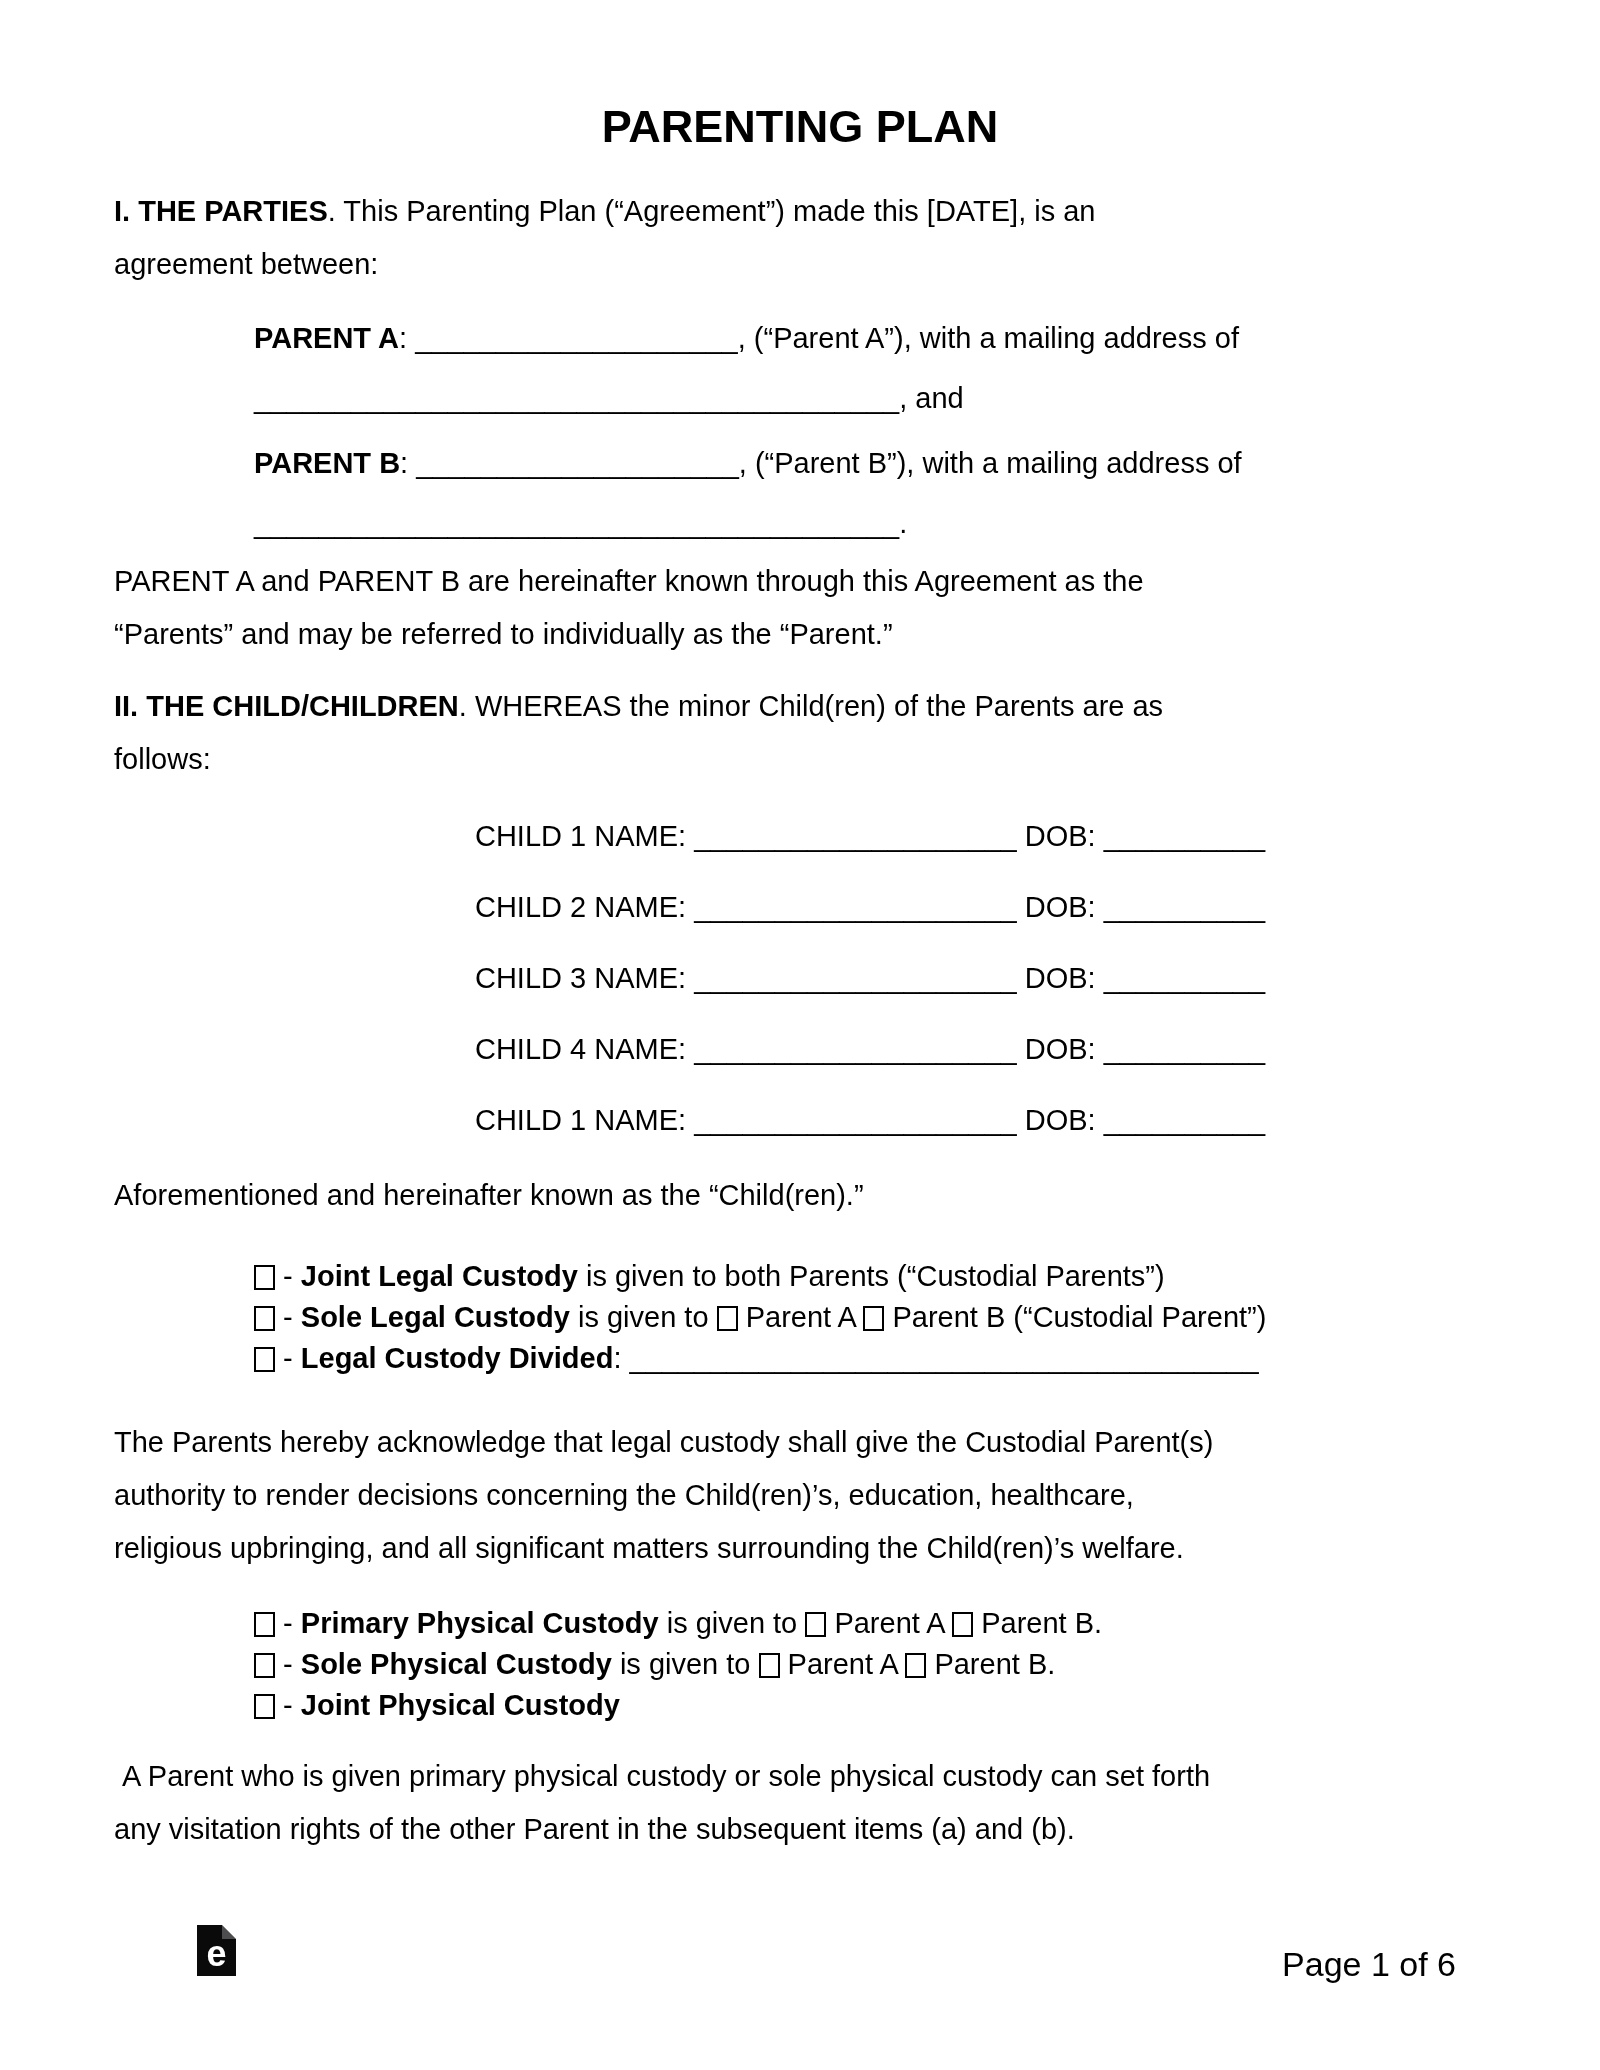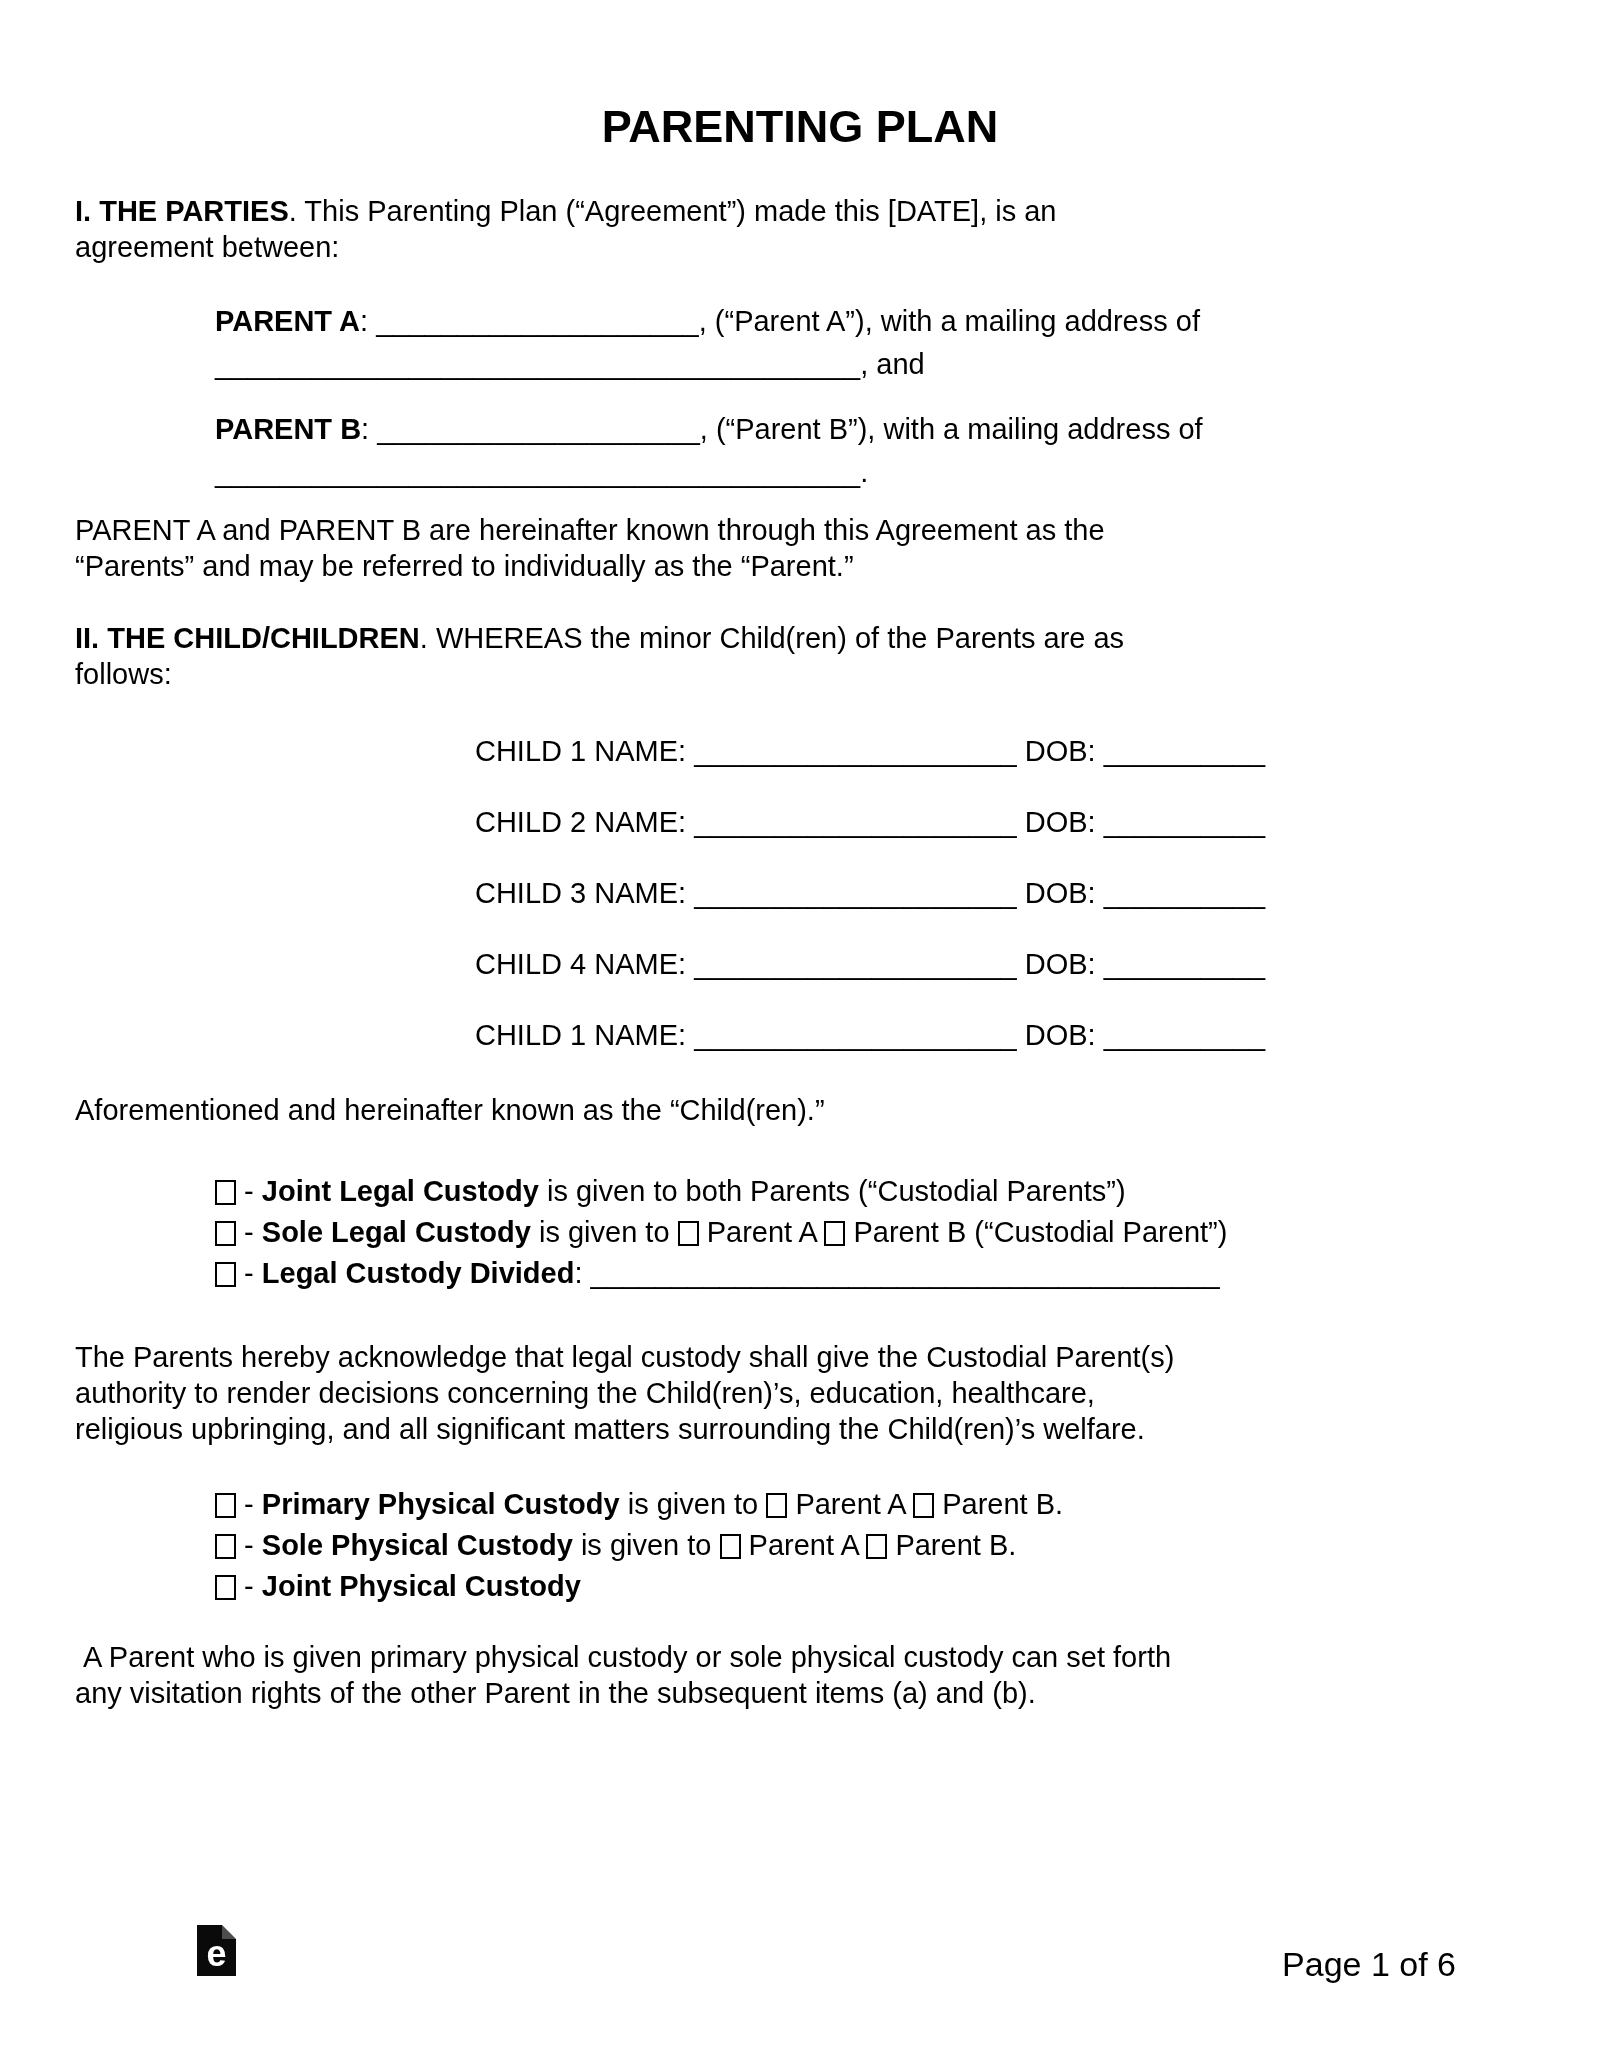--- a/index.html
+++ b/index.html
@@ -5,25 +5,25 @@
   * { margin:0; padding:0; box-sizing:border-box; }
   html,body { background:#e9e9e9; }
   .page {
     position:relative;
     width:1600px; height:2070px;
     margin:0 auto;
     background:#ffffff;
     color:#000000;
     font-family:"Liberation Sans","DejaVu Sans",sans-serif;
     font-size:29px;
-    padding:0 75px;
+    padding:0 114px;
     overflow:hidden;
   }
   b { font-weight:700; }
-  .line { line-height:36px; white-space:nowrap; }
+  .line { line-height:36px; white-space:nowrap;margin-top:17px; }
   h1.doc-title {
     margin-top:103px;
     text-align:center;
     font-size:45px;
     line-height:48px;
     font-weight:700;
     letter-spacing:0px;
   }
   .para { margin-top:36px; }
   .para-parties { margin-top:42px; }

